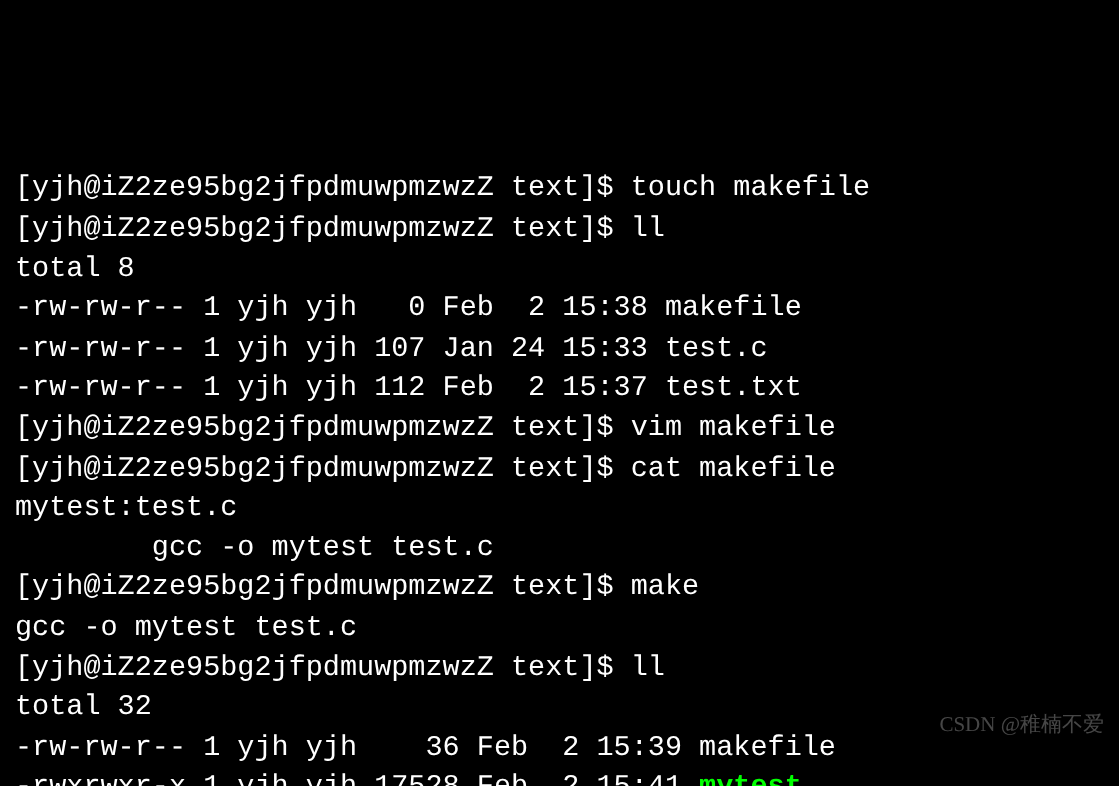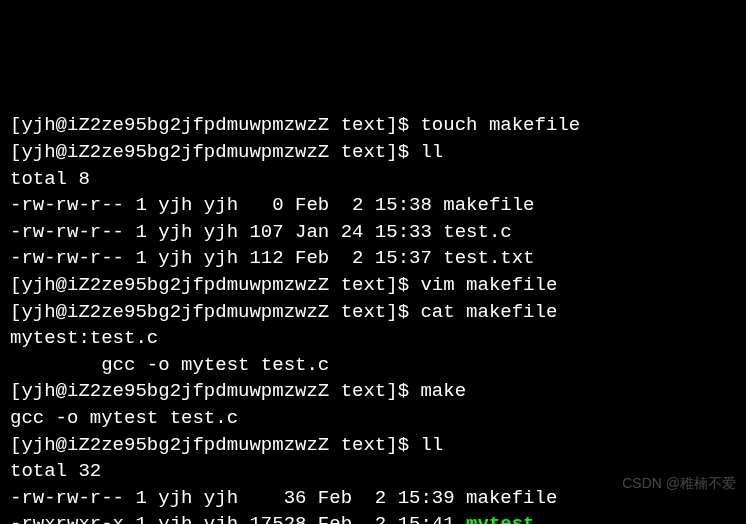--- a/index.html
+++ b/index.html
@@ -26,21 +26,21 @@
     .exec {
       color: #00ff00;
       font-weight: bold;
     }
     .watermark {
       position: absolute;
       bottom: 30px;
       right: 10px;
       color: rgba(200, 200, 200, 0.35);
       font-size: 14px;
-      font-family: Liberation Sans, sans-serif;
+      font-family: Liberation Serif, serif;
       white-space: nowrap;
     }
   </style>
 </head>
 <body>
 
 
 
 <div id="terminal"><div class="line"><span>[yjh@iZ2ze95bg2jfpdmuwpmzwzZ text]$ </span><span>touch makefile</span></div><div class="line"><span>[yjh@iZ2ze95bg2jfpdmuwpmzwzZ text]$ </span><span>ll</span></div><div class="line"><span>total 8</span></div><div class="line"><span>-rw-rw-r-- 1 yjh yjh   0 Feb  2 15:38 makefile</span></div><div class="line"><span>-rw-rw-r-- 1 yjh yjh 107 Jan 24 15:33 test.c</span></div><div class="line"><span>-rw-rw-r-- 1 yjh yjh 112 Feb  2 15:37 test.txt</span></div><div class="line"><span>[yjh@iZ2ze95bg2jfpdmuwpmzwzZ text]$ </span><span>vim makefile</span></div><div class="line"><span>[yjh@iZ2ze95bg2jfpdmuwpmzwzZ text]$ </span><span>cat makefile</span></div><div class="line"><span>mytest:test.c</span></div><div class="line"><span>        gcc -o mytest test.c</span></div><div class="line"><span>[yjh@iZ2ze95bg2jfpdmuwpmzwzZ text]$ </span><span>make</span></div><div class="line"><span>gcc -o mytest test.c</span></div><div class="line"><span>[yjh@iZ2ze95bg2jfpdmuwpmzwzZ text]$ </span><span>ll</span></div><div class="line"><span>total 32</span></div><div class="line"><span>-rw-rw-r-- 1 yjh yjh    36 Feb  2 15:39 makefile</span></div><div class="line"><span>-rwxrwxr-x 1 yjh yjh 17528 Feb  2 15:41 </span><span class="exec">mytest</span></div></div>
 <div class="watermark">CSDN @稚楠不爱</div>

